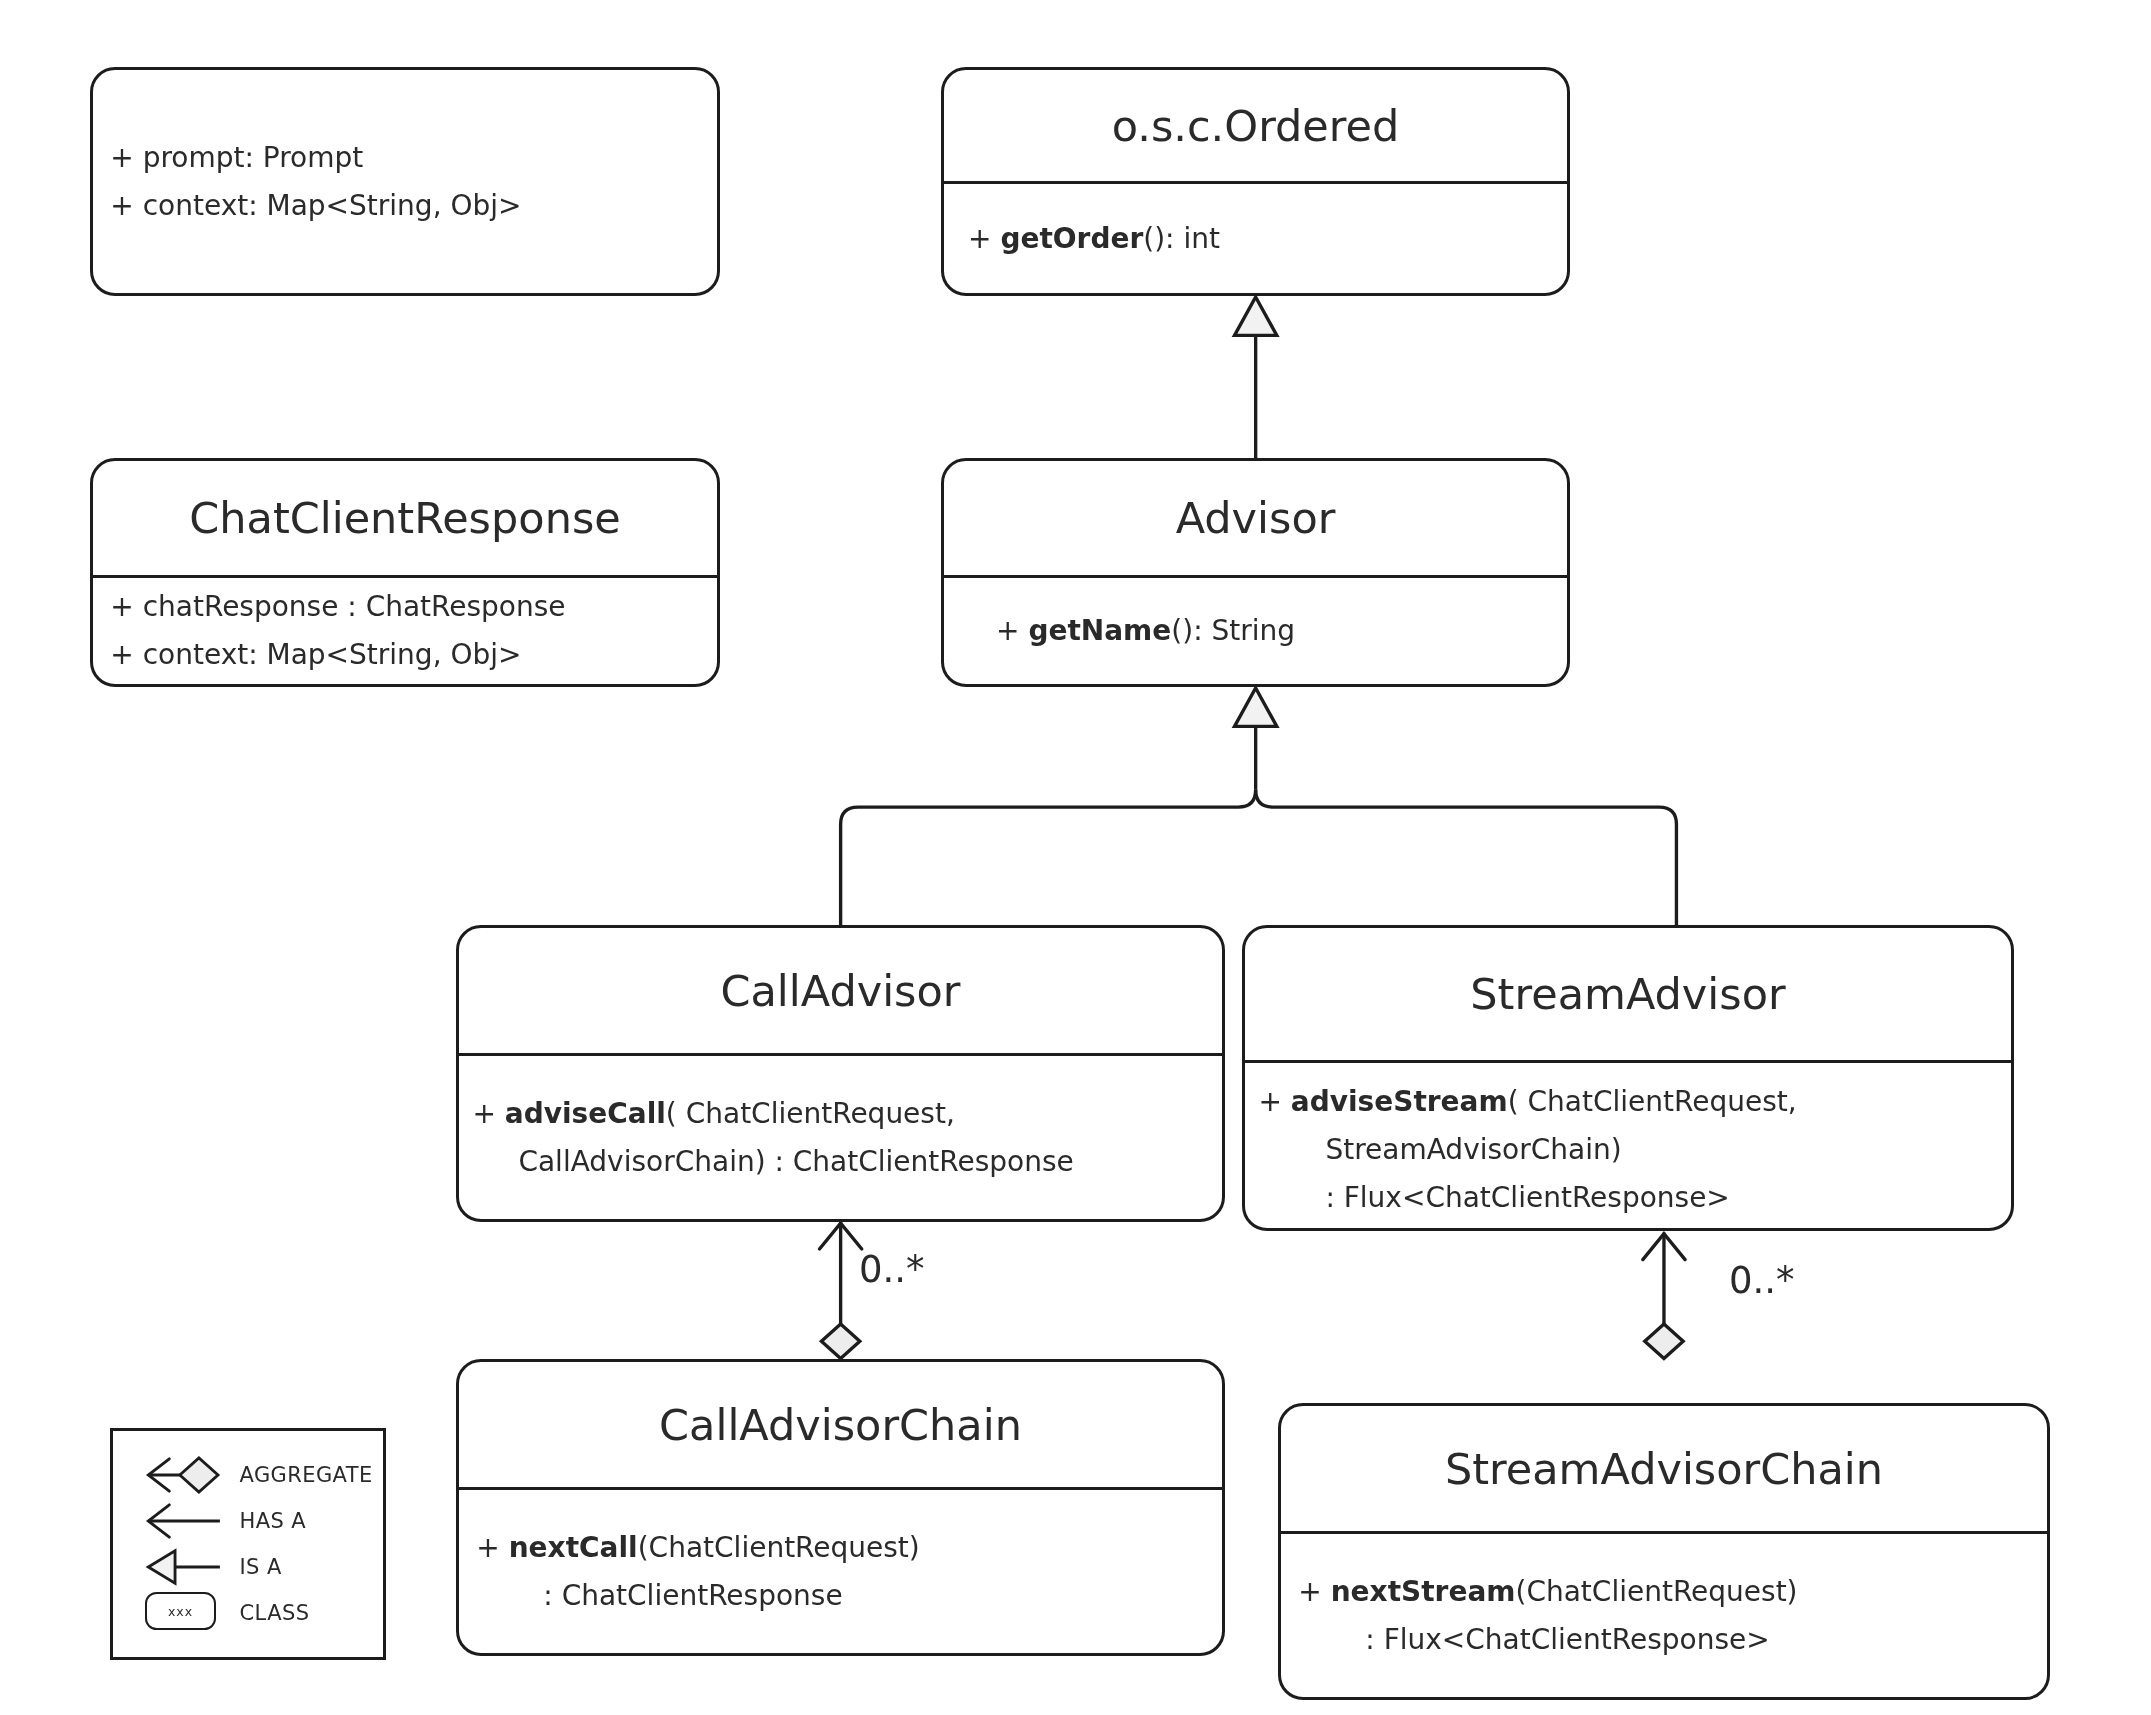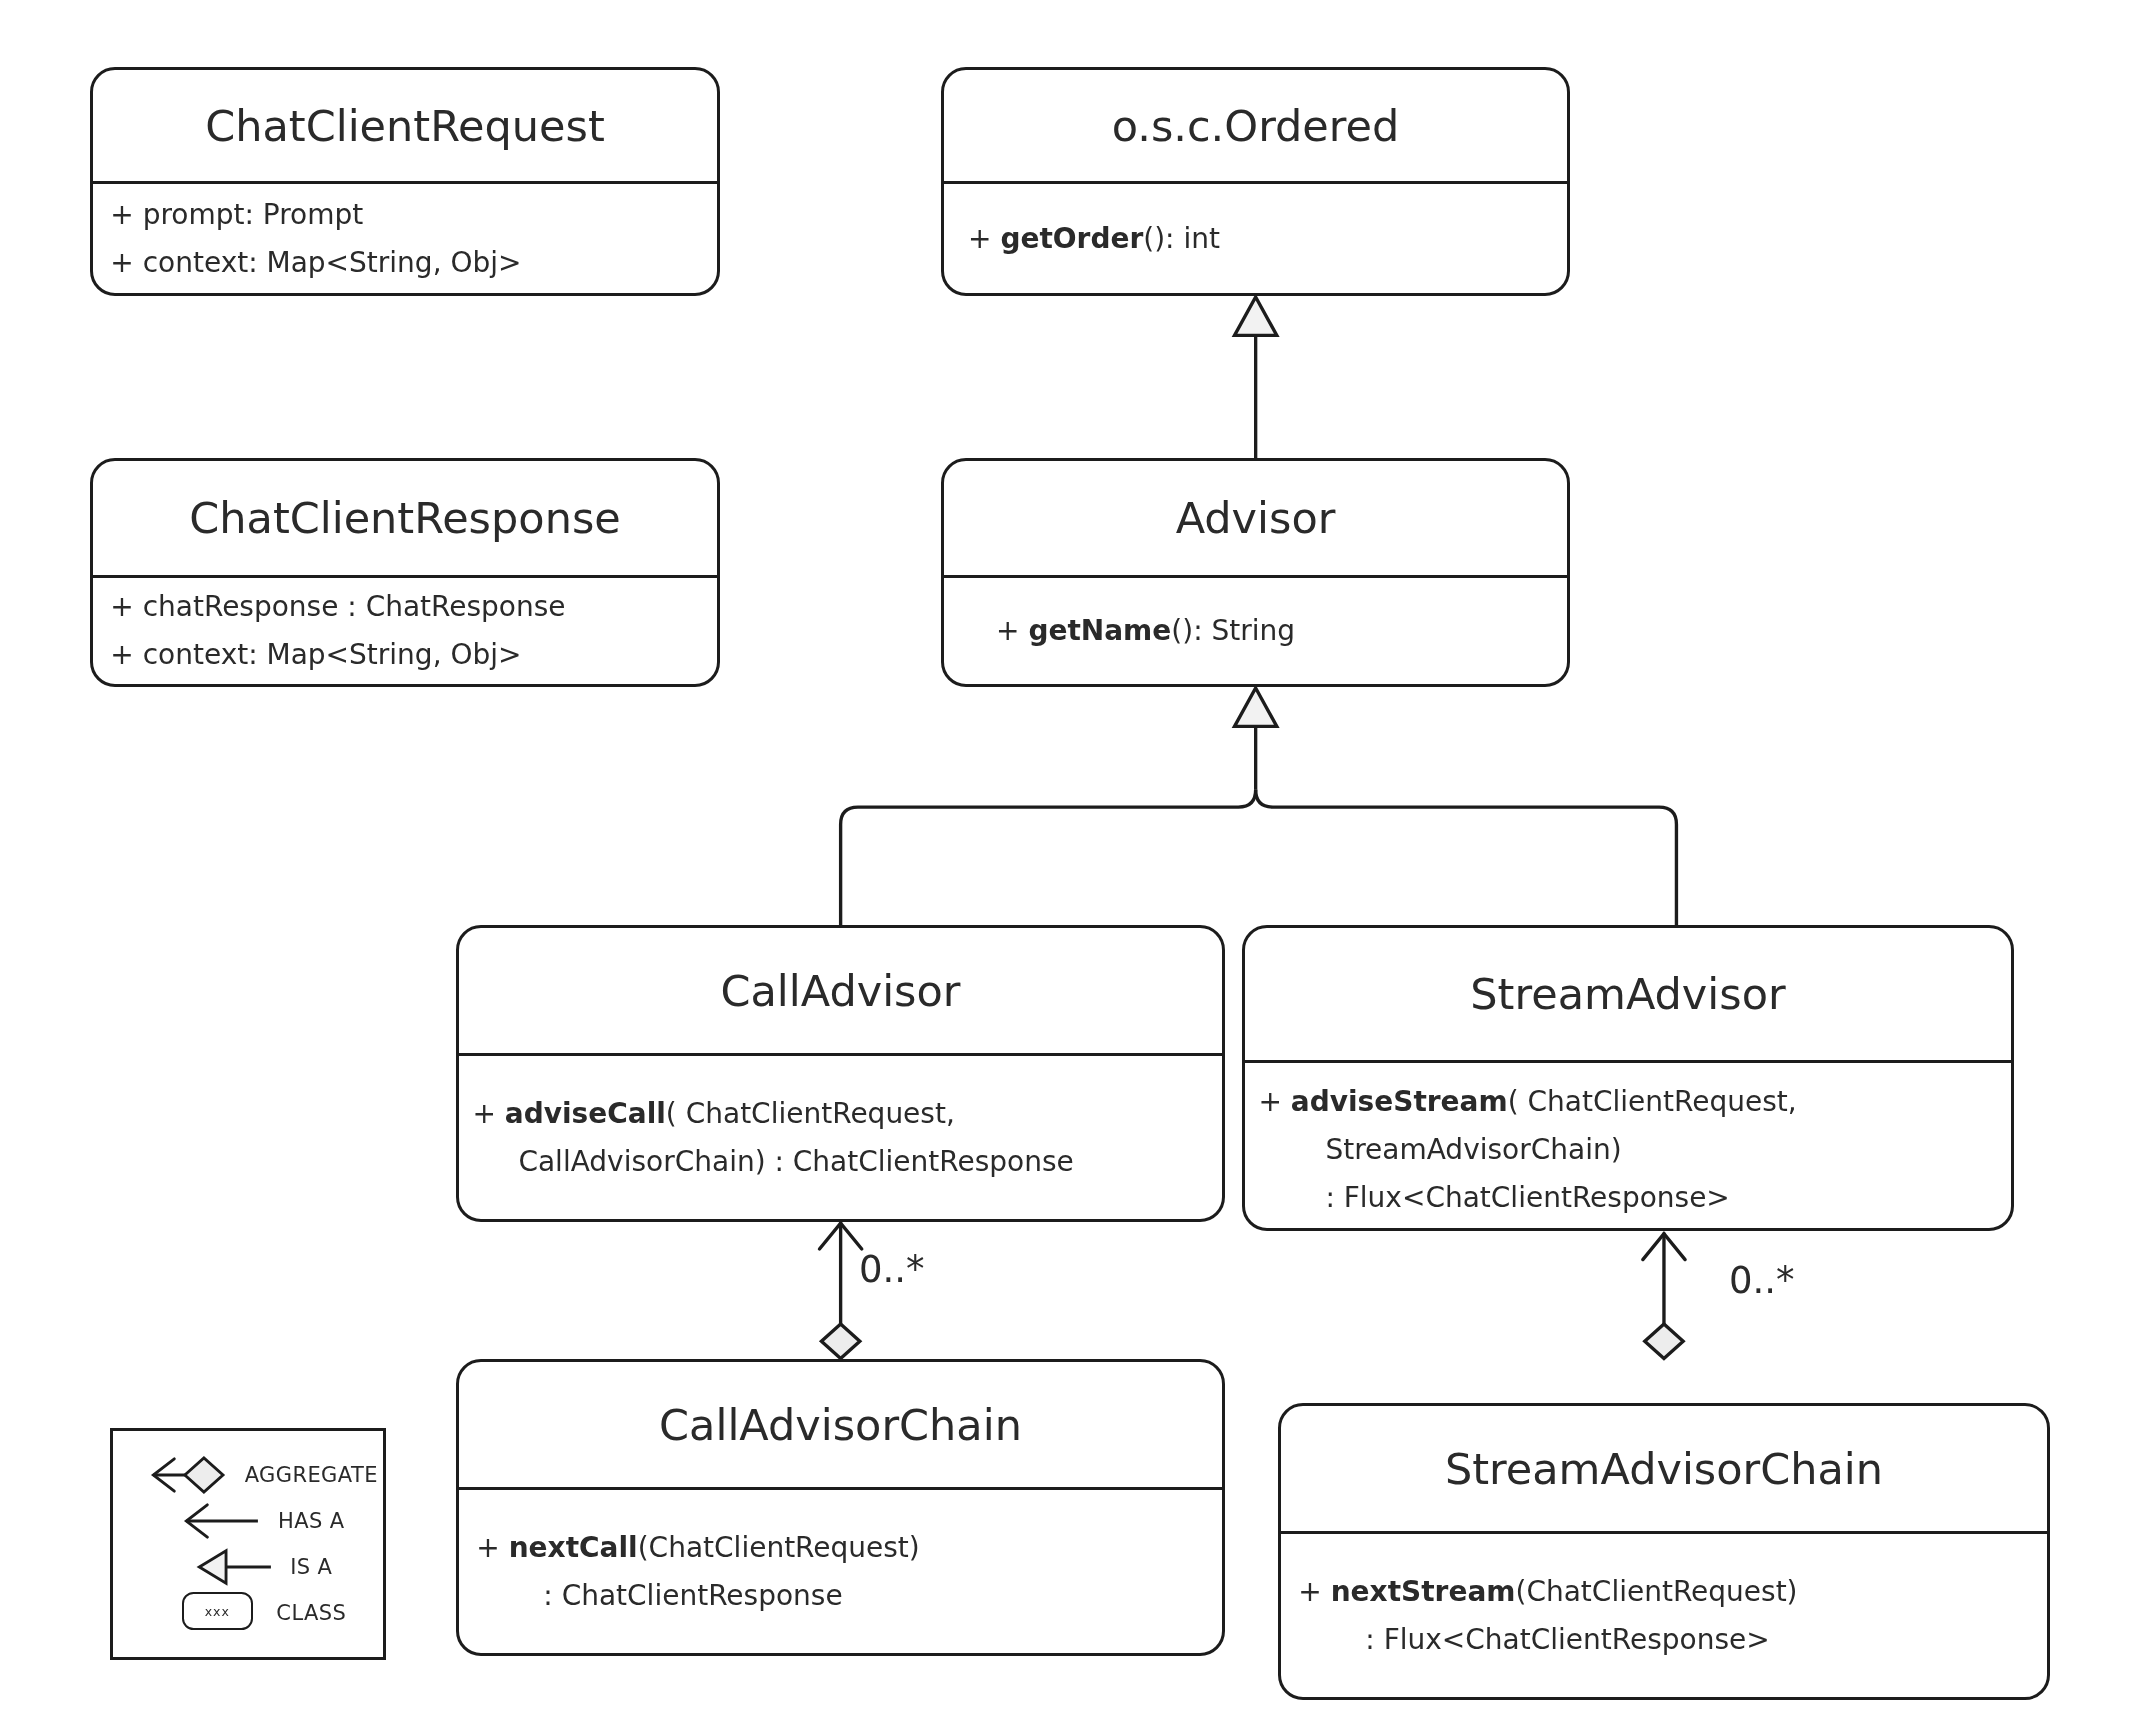--- a/index.html
+++ b/index.html
@@ -78,21 +78,20 @@
     flex-direction: column;
     justify-content: center;
     padding-left: 32px;
     z-index: 1;
     background: #ffffff;
   }
   .legend-row {
     display: flex;
     align-items: center;
     height: 46px;
-    justify-content: center;
   }
   .legend-icon { width: 83px; height: 42px; flex: 0 0 83px; }
   .legend-label {
     font-size: 21px;
     letter-spacing: 0.4px;
     margin-left: 11.5px;
     color: #2a2a2a;
     white-space: nowrap;
   }
   .class-chip {
@@ -134,21 +133,20 @@
     </g>
 
     <g>
       <polyline class="open" points="1710,1311 1732,1284 1754,1311"></polyline>
       <line class="wire" x1="1732" y1="1283" x2="1732" y2="1380"></line>
       <polygon class="dia" points="1732,1378 1752,1396 1732,1414 1712,1396"></polygon>
     </g>
   </svg>
 
   <div class="uml-class" style="left:90px; top:67px; width:630px; height:229px;">
-    <div class="uml-title" style="height:111px;">ChatClientRequest</div>
     <div class="uml-members">
       <div class="uml-member"><span>+ prompt: Prompt</span><b></b><span></span></div>
       <div class="uml-member"><span>+ context: Map&lt;String, Obj&gt;</span><b></b><span></span></div>
     </div>
   </div>
 
   <div class="uml-class" style="left:941px; top:67px; width:629px; height:229px;">
     <div class="uml-title" style="height:111px;">o.s.c.Ordered</div>
     <div class="uml-members" style="padding-left:24px;">
       <div class="uml-member"><span>+ </span><b>getOrder</b><span>(): int</span></div>

